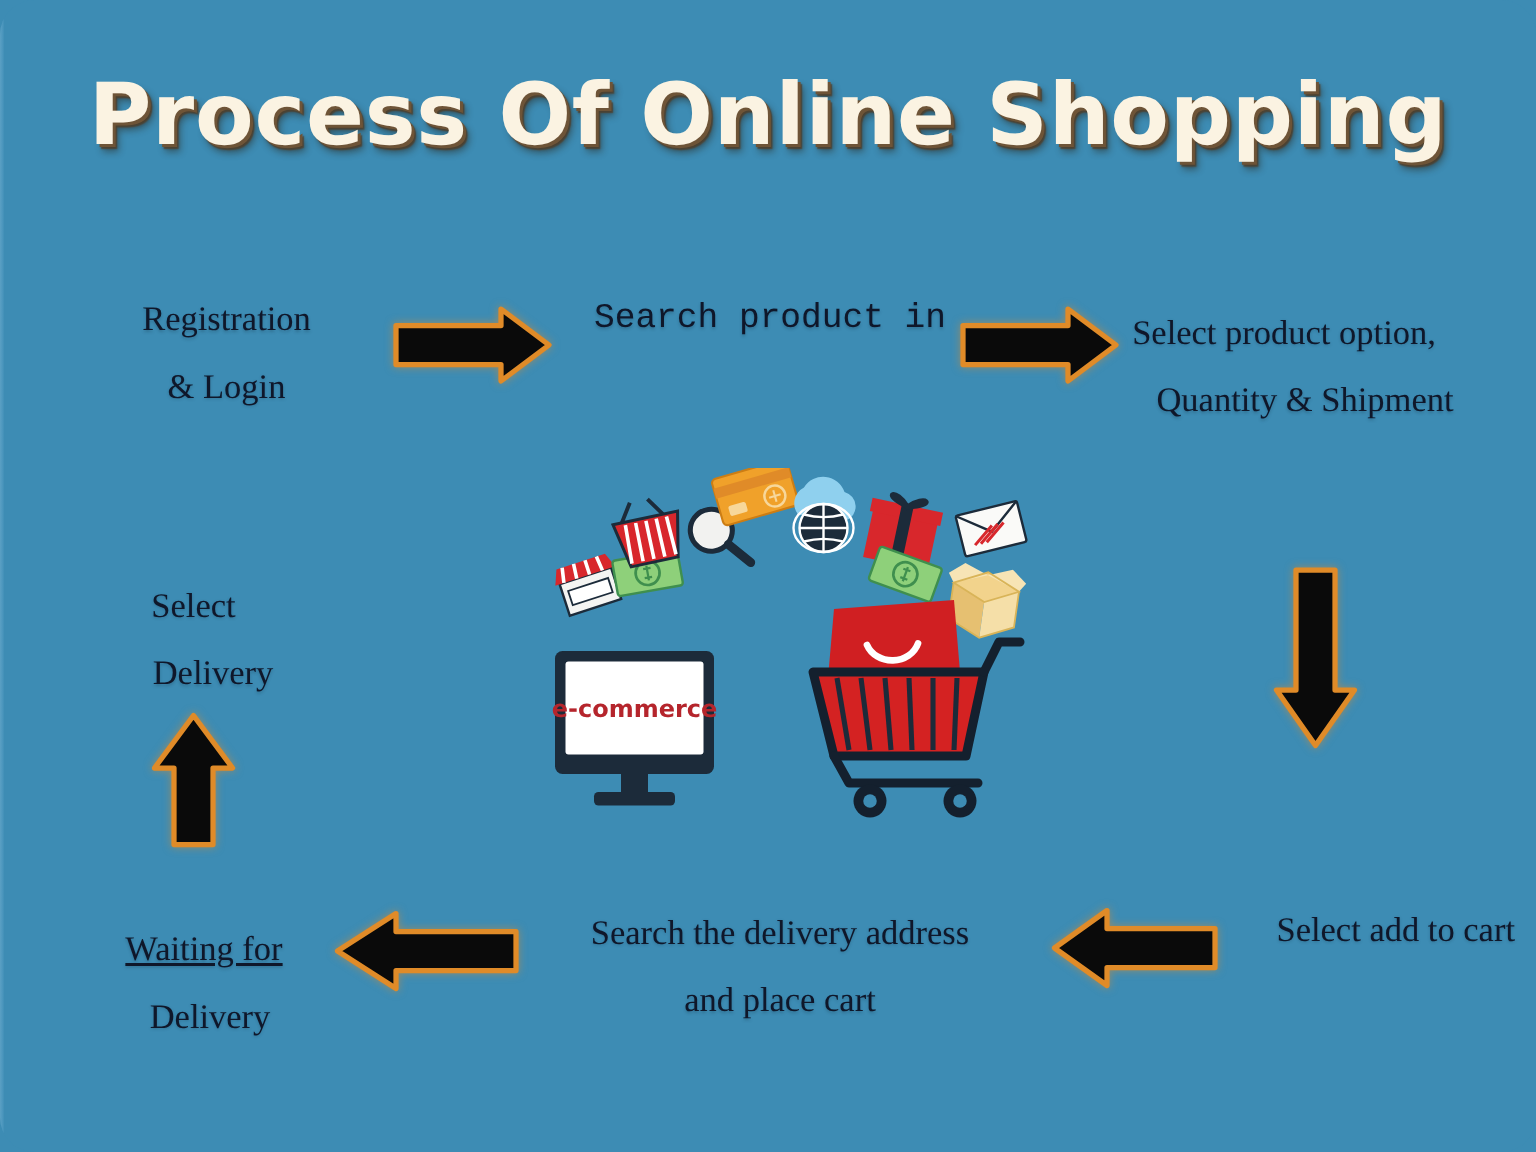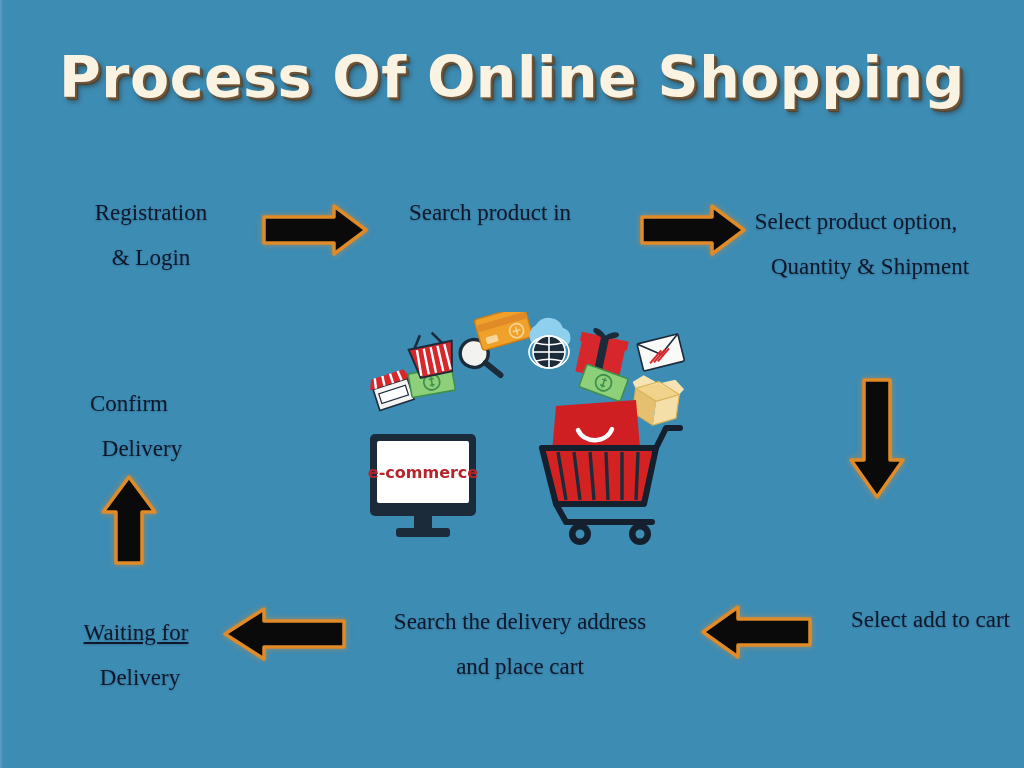--- a/index.html
+++ b/index.html
@@ -14,20 +14,21 @@
     font-family: "Liberation Serif", serif;
     background: #3d8cb4;
   }
 
   #slide {
     position: relative;
     width: 1024px;
     height: 768px;
     background: #3d8cb4;
     overflow: hidden;
+    border-radius: 23px;
   }
 
   
   #left-edge {
     position: absolute;
     left: 0; top: 0;
     width: 3px; height: 768px;
     background: linear-gradient(to right, #5ba0c4, #4b96bd 60%, #3d8cb4);
   }
 
@@ -55,21 +56,21 @@
     color: #0f172a;
     font-family: "Liberation Serif", serif;
     font-size: 23px;
     line-height: 45px;
     text-shadow: 0 1px 2px rgba(20,50,70,.28);
     white-space: nowrap;
   }
   .step .l2 { display: block; }
 
   #step-registration { left: 56px;  top: 190px; width: 190px; text-align: center; }
-  #step-search       { left: 380px; top: 190px; width: 220px; text-align: center; }
+  #step-search       { left: 396px; top: 190px; width: 220px; text-align: center; font-family: Liberation Mono, monospace; }
   #step-options      { left: 728px; top: 199px; width: 270px; text-align: center; }
   #step-addcart      { left: 790px; top: 597px; width: 220px; text-align: right; }
   #step-confirmaddr  { left: 352px; top: 599px; width: 336px; text-align: center; }
   #step-waiting      { left: 52px;  top: 610px; width: 170px; text-align: center; }
   #step-confirmdel   { left: 60px;  top: 381px; width: 150px; text-align: center; }
 
   #step-registration .l1 { display:block; }
   #step-registration .l2 { display:block; }
 
   
@@ -133,21 +134,21 @@
     <span class="l1">Search the delivery address</span>
     <span class="l2">and place cart</span>
   </div>
 
   <div class="step" id="step-waiting">
     <span class="l1">Waiting for</span>
     <span class="l2">Delivery</span>
   </div>
 
   <div class="step" id="step-confirmdel">
-    <span class="l1">Confirm</span>
+    <span class="l1">Select</span>
     <span class="l2">Delivery</span>
   </div>
 
   <svg class="arrow" id="arrow-1" viewBox="0 0 106 54">
     <polygon points="2,14 72,14 72,3 104,27 72,51 72,40 2,40" fill="#0a0a0a" stroke="#e08b28" stroke-width="3.5" stroke-linejoin="round"></polygon>
   </svg>
 
   <svg class="arrow" id="arrow-2" viewBox="0 0 106 54">
     <polygon points="2,14 72,14 72,3 104,27 72,51 72,40 2,40" fill="#0a0a0a" stroke="#e08b28" stroke-width="3.5" stroke-linejoin="round"></polygon>
   </svg>

